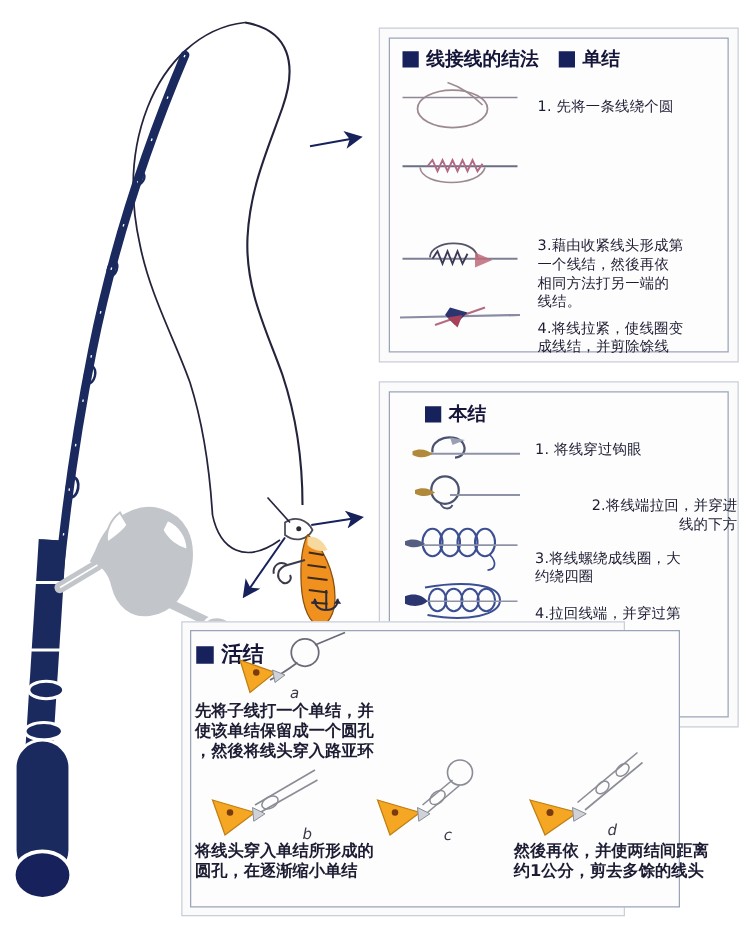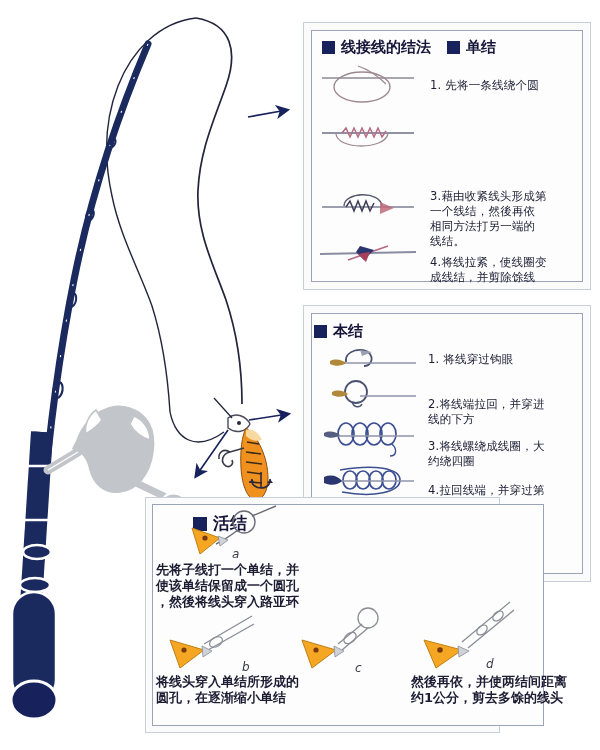--- a/index.html
+++ b/index.html
@@ -208,21 +208,21 @@
     <path d="M40 16 l12 -2 l-4 10 z" fill="#a8405a"></path>
   </svg>
   <div class="step" style="left:430px;top:240px;width:165px;white-space:pre-line;">
     <span>4.</span><span>将线拉紧，使线圈变
 成线结，并剪除馀线</span>
   </div>
 
   <div class="panel-outer" id="panel-b"></div>
   <div class="panel" id="panel-b-inner"></div>
 
-  <div class="panel-head" style="left:314px;top:322px;">
+  <div class="panel-head" style="left:340px;top:322px;">
     <span class="sq"></span>
     <span>本结</span>
   </div>
 
   <svg class="fig" style="left:316px;top:344px;" width="108" height="30" viewBox="0 0 108 30">
     <path d="M30 18 C 28 6 48 2 54 10 C 58 16 54 22 48 22" fill="none" stroke="#4a5270" stroke-width="1.8"></path>
     <path d="M44 6 l12 2 l-10 4 z" fill="#9aa0b4"></path>
     <line x1="24" y1="19" x2="100" y2="19" stroke="#8e93a8" stroke-width="1.6"></line>
     <path d="M14 17 C 20 14 26 16 30 19 C 26 22 20 23 14 20 Z" fill="#b08a3a"></path>
   </svg>
@@ -230,21 +230,21 @@
     <span>1.</span>
     <span>将线穿过钩眼</span>
   </div>
 
   <svg class="fig" style="left:316px;top:378px;" width="108" height="34" viewBox="0 0 108 34">
     <circle cx="40" cy="14" r="11" fill="none" stroke="#4a5270" stroke-width="1.8"></circle>
     <line x1="44" y1="18" x2="100" y2="18" stroke="#8e93a8" stroke-width="1.6"></line>
     <path d="M16 14 C 22 11 28 13 32 16 C 28 19 22 20 16 17 Z" fill="#b08a3a"></path>
     <path d="M36 24 C 38 30 44 30 46 26" fill="none" stroke="#4a5270" stroke-width="1.4"></path>
   </svg>
-  <div class="step" style="left:428px;top:382px;width:162px;white-space:pre-line;">
+  <div class="step" style="left:428px;top:382px;width:162px;white-space:pre-line;text-align:right;">
     <span>2.</span><span>将线端拉回，并穿进
 线的下方</span>
   </div>
 
   <svg class="fig" style="left:314px;top:418px;" width="110" height="40" viewBox="0 0 110 40">
     <g fill="none" stroke="#3c4f92" stroke-width="1.7">
       <ellipse cx="32" cy="16" rx="8" ry="11"></ellipse>
       <ellipse cx="46" cy="16" rx="8" ry="11"></ellipse>
       <ellipse cx="60" cy="16" rx="8" ry="11"></ellipse>
       <ellipse cx="74" cy="16" rx="8" ry="11"></ellipse>
@@ -298,21 +298,21 @@
     <path d="M8 10 C 16 7 24 9 28 12 C 24 16 16 17 8 14 Z" fill="#8a6a2a"></path>
   </svg>
   <div class="step" style="left:428px;top:556px;width:162px;">
     <span>6.</span>
     <span>拉紧并剪除馀线</span>
   </div>
 
   <div class="panel-outer" id="panel-c"></div>
   <div class="panel" id="panel-c-inner"></div>
 
-  <div class="panel-head" style="left:157px;top:512px;font-size:17px;margin-left:36px;">
+  <div class="panel-head" style="left:157px;top:512px;font-size:17px;">
     <span class="sq" style="width:14px;height:14px;"></span>
     <span>活结</span>
   </div>
 
   <svg class="fig" style="left:186px;top:504px;" width="92" height="58" viewBox="0 0 92 58">
     <circle cx="58" cy="18" r="11" fill="none" stroke="#6b6b78" stroke-width="1.4"></circle>
     <path d="M66 12 L 90 2" fill="none" stroke="#6b6b78" stroke-width="1.4"></path>
     <path d="M52 26 C 44 32 38 36 30 40" fill="none" stroke="#6b6b78" stroke-width="1.4"></path>
     <path d="M6 24 L 34 34 L 14 50 Z" fill="#f5a623" stroke="#c07f12" stroke-width="1"></path>
     <circle cx="19" cy="34" r="2.6" fill="#7a3a10"></circle>

